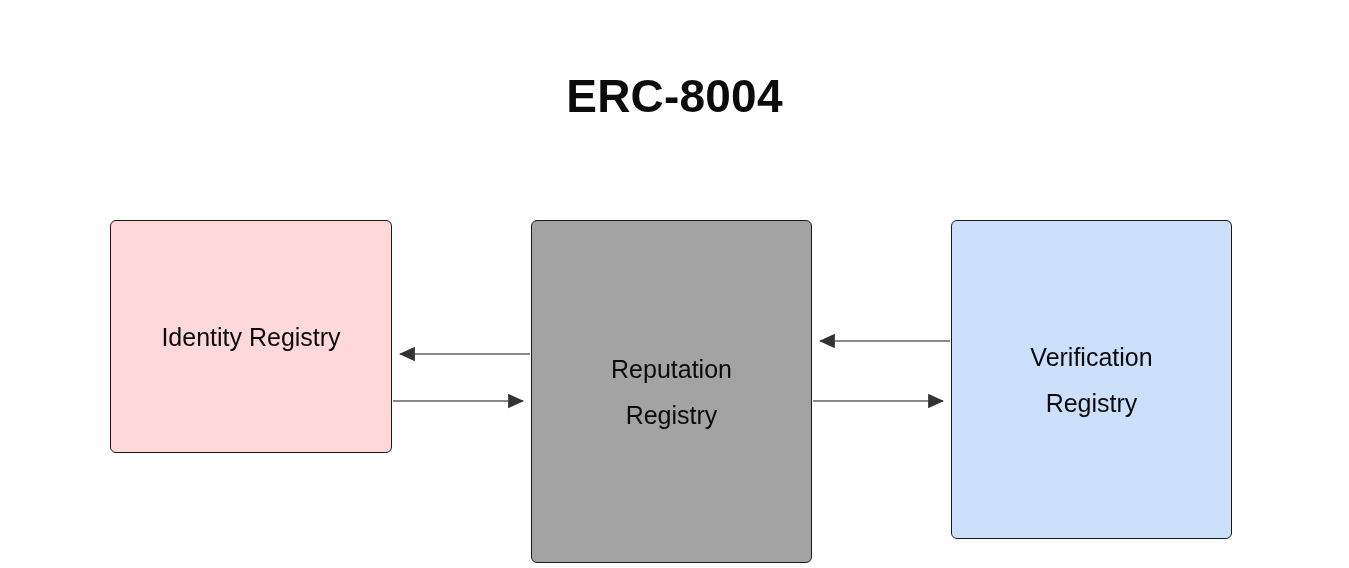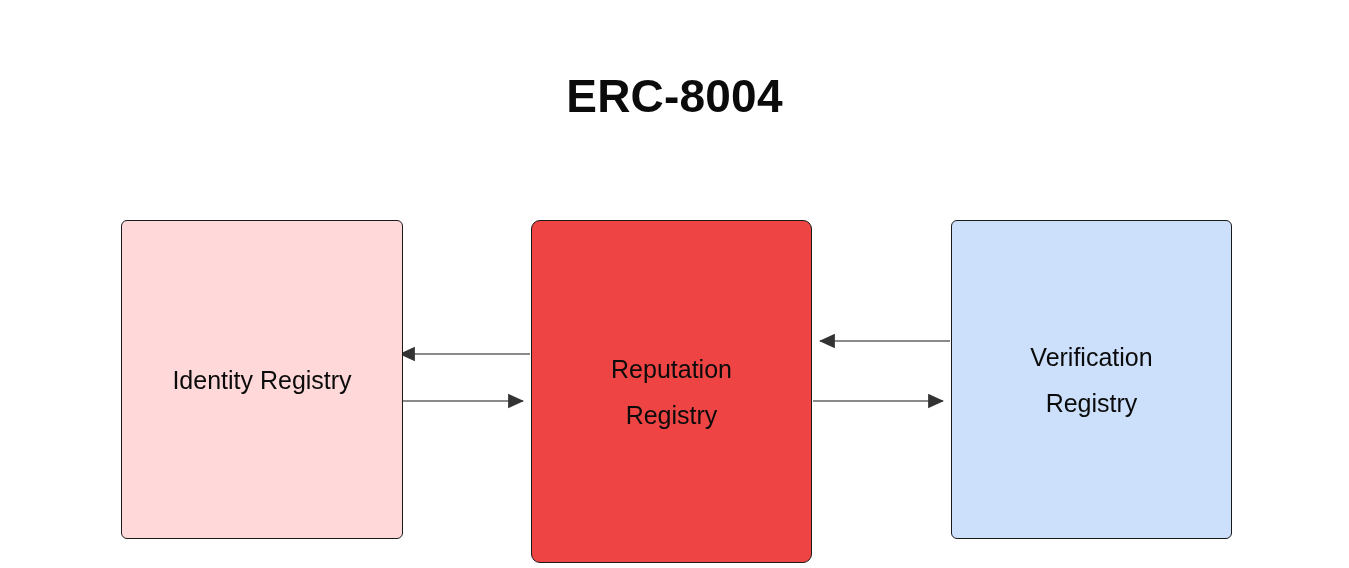--- a/index.html
+++ b/index.html
@@ -45,31 +45,29 @@
     line-height: 46px;
     color: #0b0b0b;
     font-weight: 400;
     padding: 0 14px;
     white-space: pre-line;
   }
   #node-identity {
     left: 110px;
     top: 220px;
     width: 282px;
-    height: 319px;
+    height: 233px;
     background: #ffd9d9;
-    margin-left: 11px;
   }
   #node-reputation {
     left: 531px;
     top: 220px;
     width: 281px;
     height: 343px;
-    background: #ef4444;
-    border-radius: 9px;
+    background: #a3a3a3;
   }
   #node-verification {
     left: 951px;
     top: 220px;
     width: 281px;
     height: 319px;
     background: #cce0fc;
   }
   .edge-layer {
     position: absolute;

